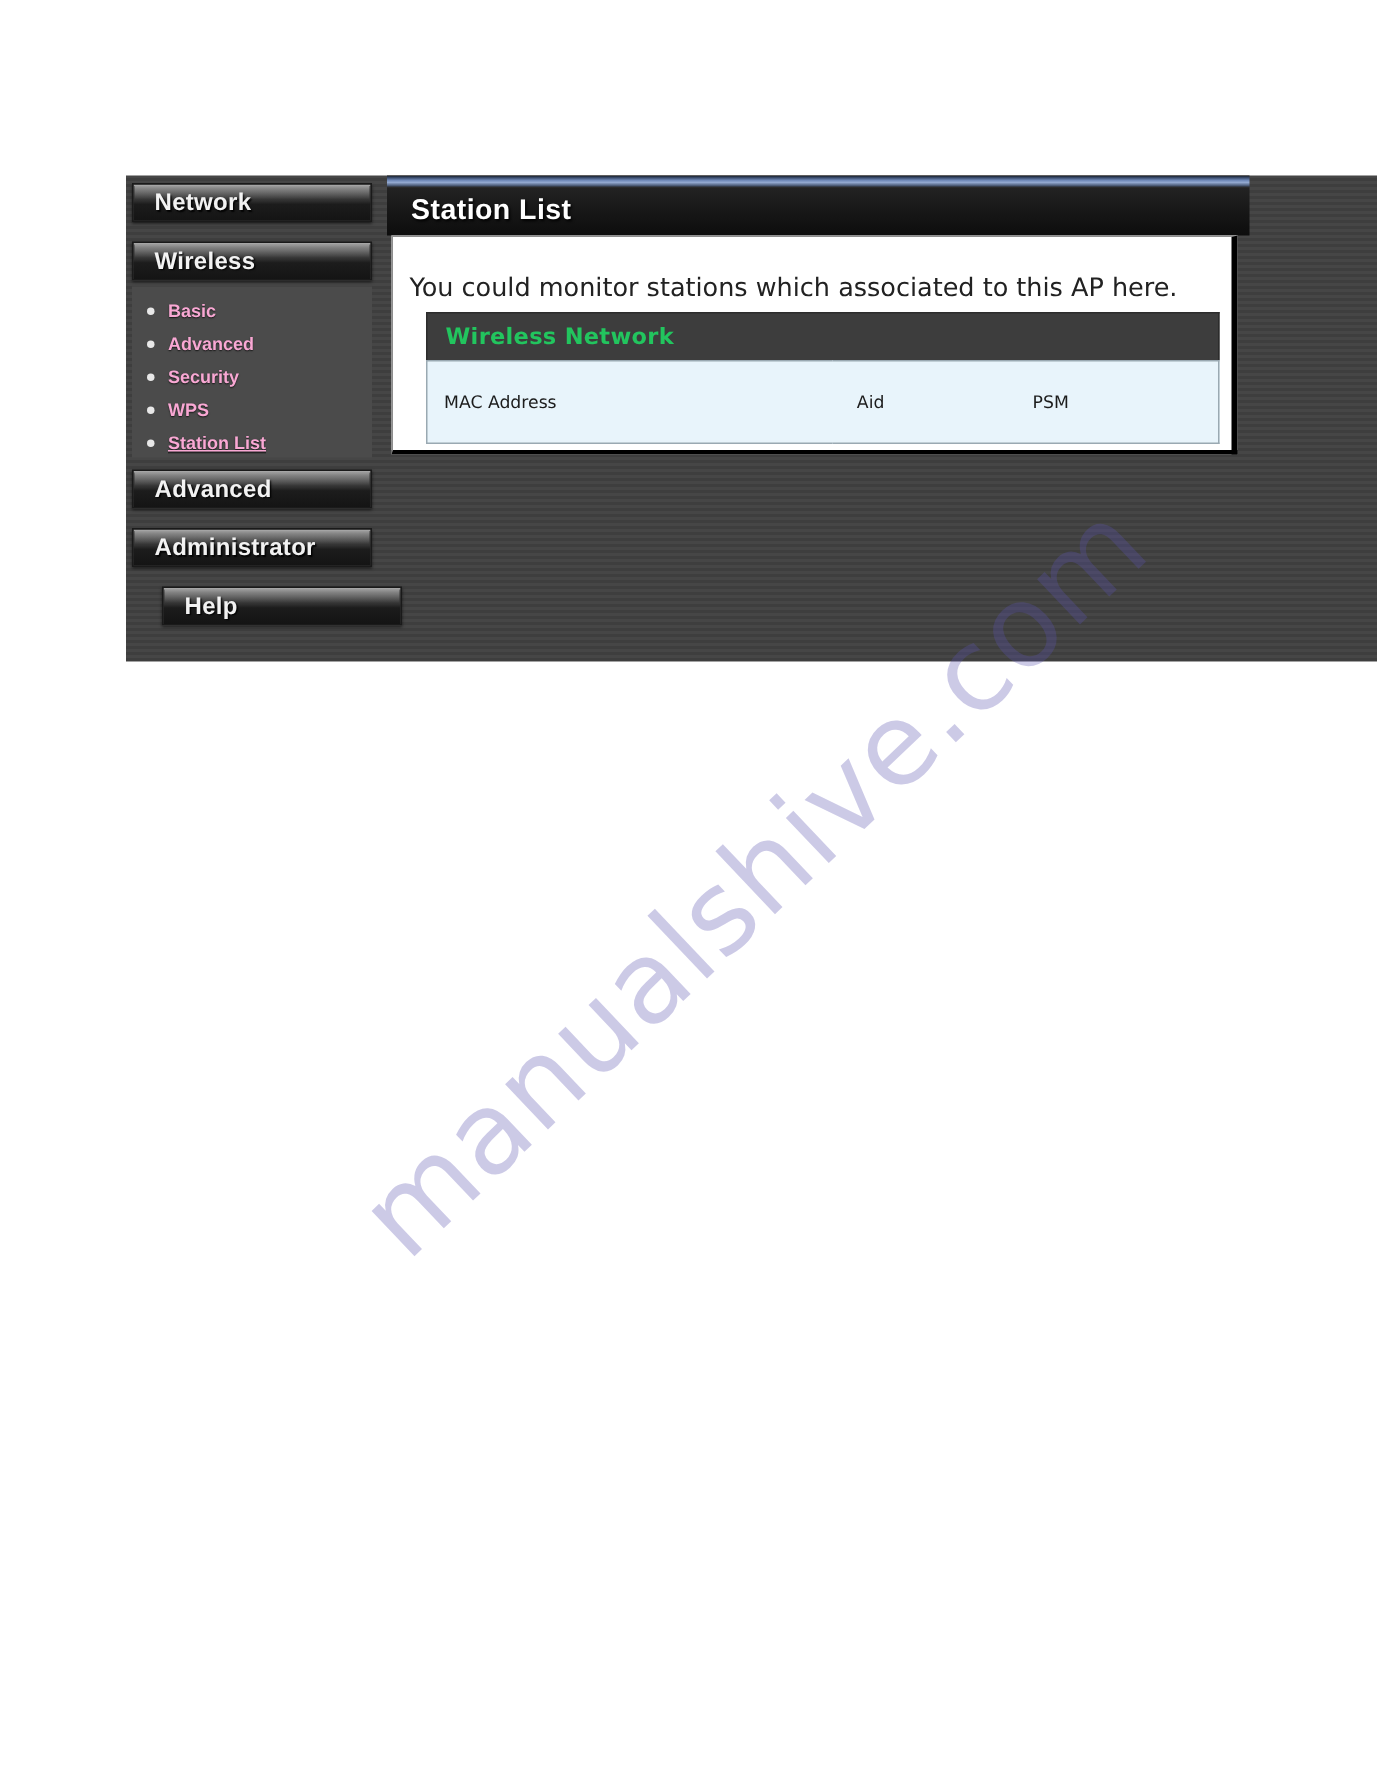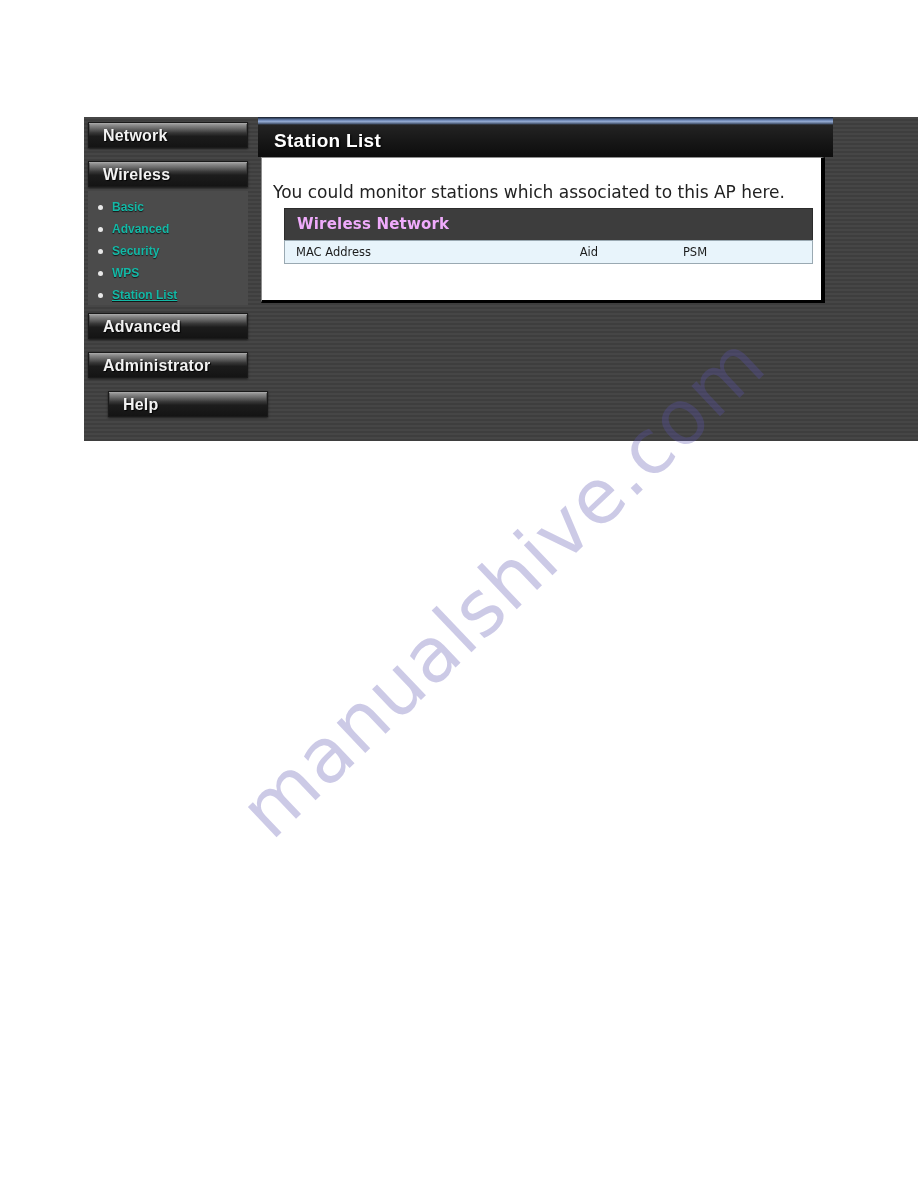--- a/index.html
+++ b/index.html
@@ -134,21 +134,21 @@
     left: 10px;
     top: 8px;
     width: 5px;
     height: 5px;
     border-radius: 50%;
     background: #e8e8e8;
   }
   .submenu-label {
     font-size: 12px;
     font-weight: bold;
-    color: #14b8a6;
+    color: #f9a8d4;
     line-height: 20px;
     text-shadow: 0 1px 1px rgba(0,0,0,0.7);
     white-space: nowrap;
   }
   .submenu-item.active .submenu-label {
     text-decoration: underline;
   }
 
   
   #content {
@@ -231,42 +231,42 @@
     border-bottom: none;
     box-sizing: border-box;
     position: relative;
   }
   #wireless-card-header .card-title {
     position: absolute;
     left: 12px;
     top: 5px;
     font-size: 15px;
     font-weight: bold;
-    color: #f0abfc;
+    color: #22c55e;
     font-family: "DejaVu Sans", sans-serif;
     letter-spacing: 0.2px;
     line-height: 21px;
     white-space: nowrap;
     text-align: right;
   }
   #station-table {
     width: 100%;
     border-collapse: collapse;
     table-layout: fixed;
     background: #e8f4fb;
     border: 1px solid #9aa9b2;
     box-sizing: border-box;
   }
   #station-table th {
     font-size: 11.5px;
     font-weight: normal;
     color: #1c1c1c;
     font-family: "DejaVu Sans", sans-serif;
     height: 22px;
-    padding: 0;
+    padding: 16px;
     text-align: left;
     background: #e8f4fb;
   }
   #station-table th.col-mac { padding-left: 11px; width: 55%; }
   #station-table th.col-aid { width: 20%; text-align: left; }
   #station-table th.col-psm { width: 25%; text-align: left; }
 </style>
 </head>
 <body>
 

